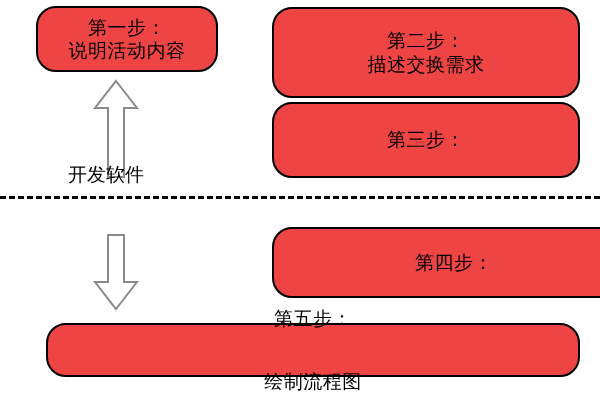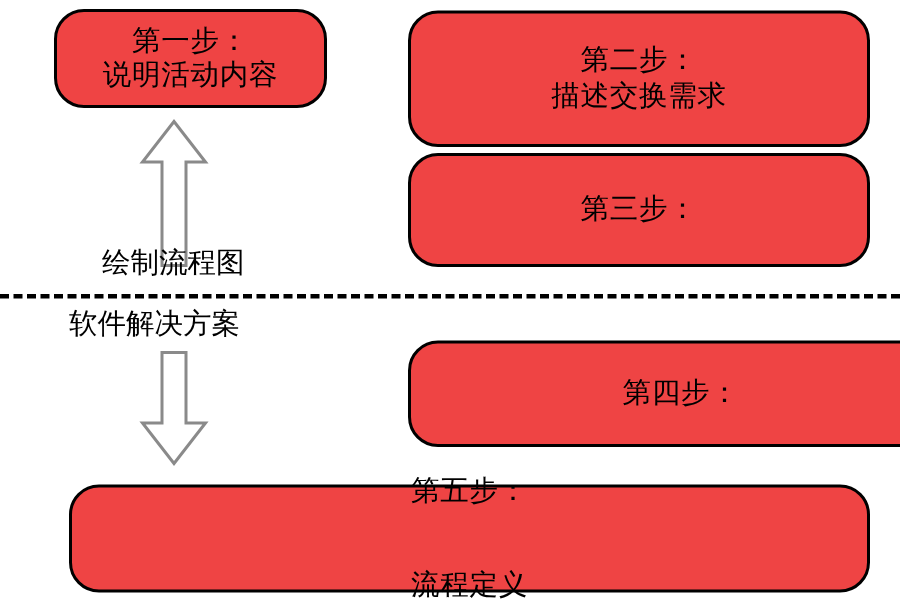--- a/index.html
+++ b/index.html
@@ -34,21 +34,21 @@
     color: #000000;
     font-size: 19px;
     letter-spacing: 0.5px;
     white-space: nowrap;
   }
   
   #box-step-1 { left: 36px;  top: 6px;   width: 182px; height: 66px; }
   #box-step-2 { left: 272px; top: 7px;   width: 308px; height: 91px; }
   #box-step-3 { left: 272px; top: 102px; width: 308px; height: 76px; }
   #box-step-4 { left: 272px; top: 227px; width: 364px; height: 71px; }
-  #box-step-5 { left: 46px;  top: 323px; width: 534px; height: 72px; gap: 40px; }
+  #box-step-5 { left: 46px;  top: 323px; width: 534px; height: 54px; gap: 40px; }
 
   
   #section-divider {
     position: absolute;
     left: 0;
     top: 196px;
     width: 600px;
     height: 0;
     border-top: 3px dashed #000000;
   }
@@ -88,30 +88,29 @@
   <div class="step-box" id="box-step-3">
     <span class="step-line">第三步：</span>
   </div>
 
   <div class="step-box" id="box-step-4">
     <span class="step-line">第四步：</span>
   </div>
 
   <div class="step-box" id="box-step-5">
     <span class="step-line">第五步：</span>
-    <span class="step-line">流程定义</span>
+    <span class="step-line">绘制流程图</span>
   </div>
 
   <div id="section-divider"></div>
 
   <svg class="block-arrow" id="arrow-up" viewBox="0 0 48 102">
     <polygon points="24,3 45,30 32,30 32,99 16,99 16,30 3,30" fill="#ffffff" stroke="#8a8a8a" stroke-width="2" stroke-linejoin="miter"></polygon>
   </svg>
 
   <svg class="block-arrow" id="arrow-down" viewBox="0 0 48 80">
     <polygon points="24,77 45,50 32,50 32,3 16,3 16,50 3,50" fill="#ffffff" stroke="#8a8a8a" stroke-width="2" stroke-linejoin="miter"></polygon>
   </svg>
 
-  <div class="caption" id="caption-process-definition">绘制流程图</div>
+  <div class="caption" id="caption-process-definition">开发软件</div>
 
-  <div class="caption" id="caption-software-solution">软件解决方案</div>
 
 </div>
 
 </body></html>

